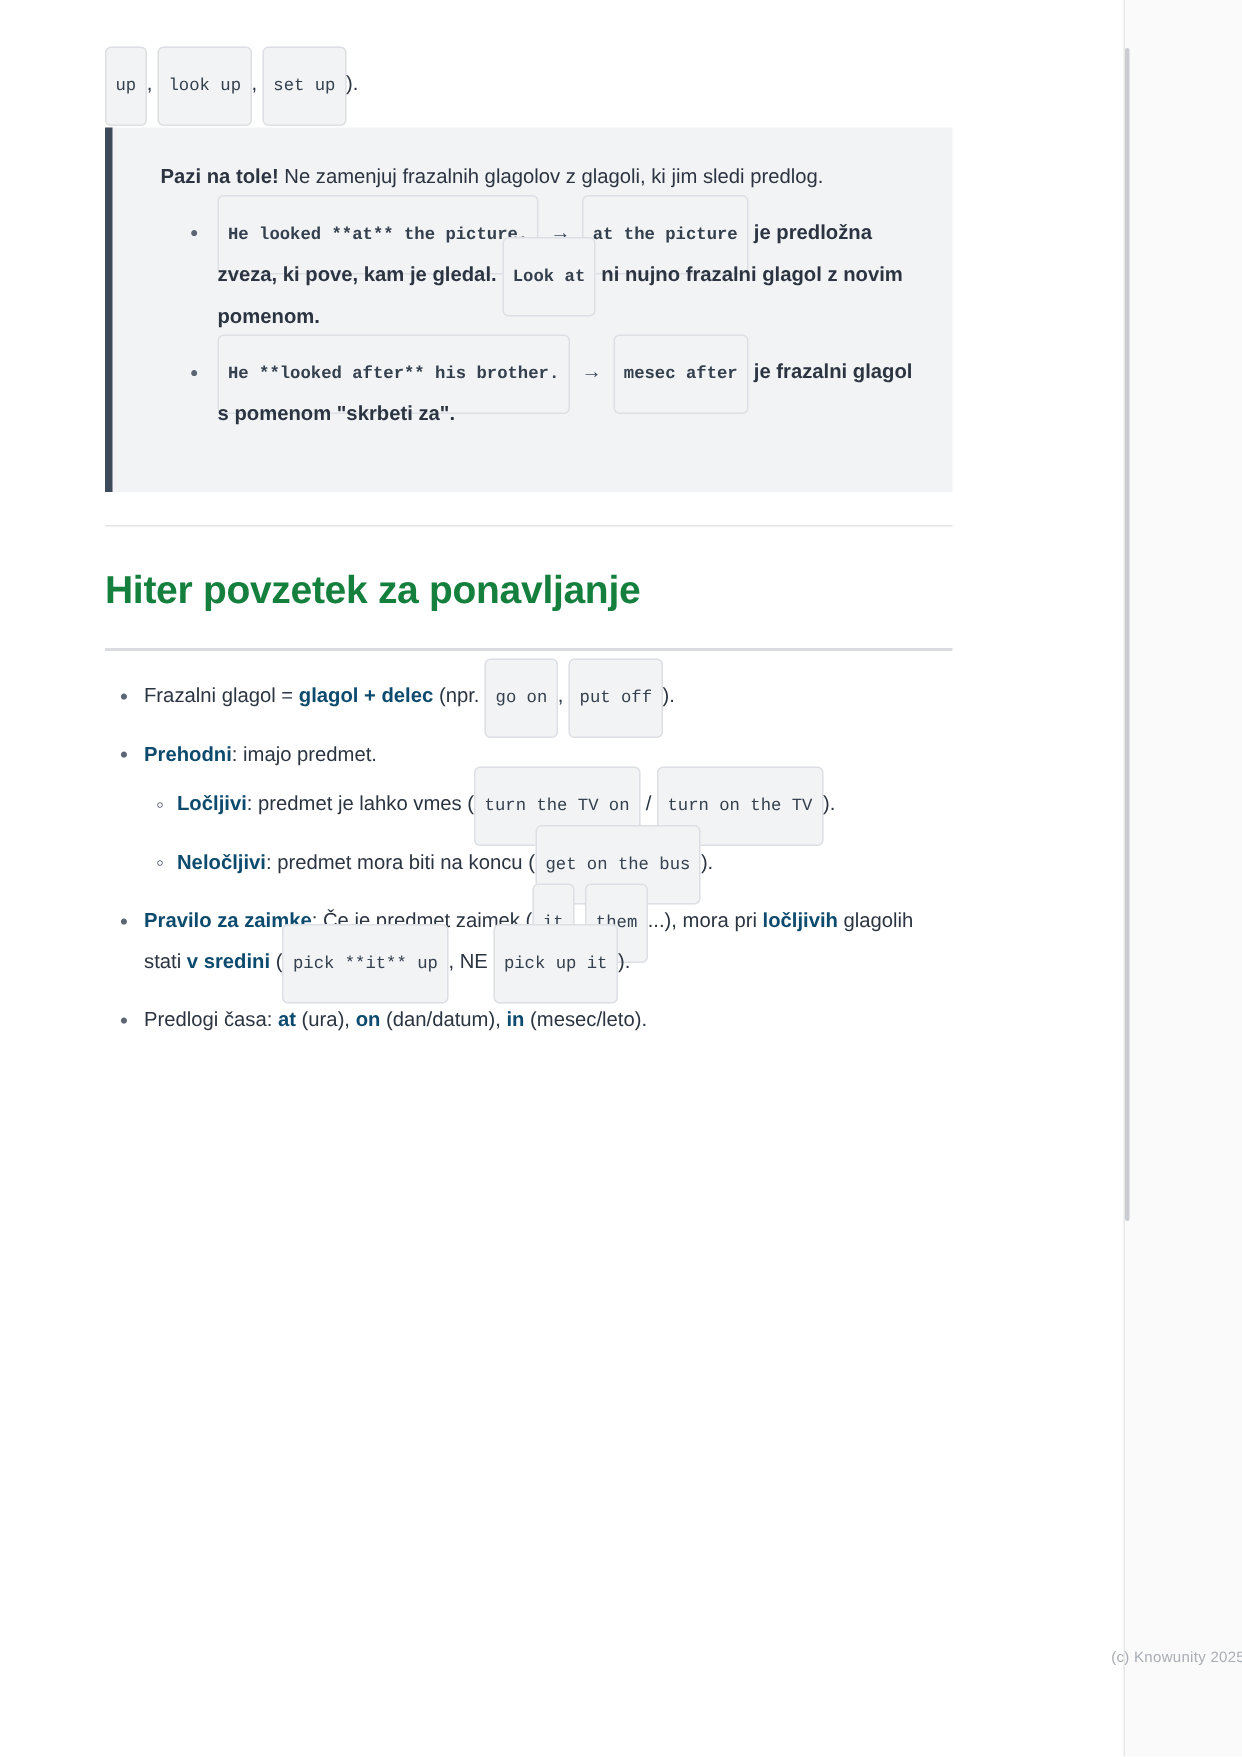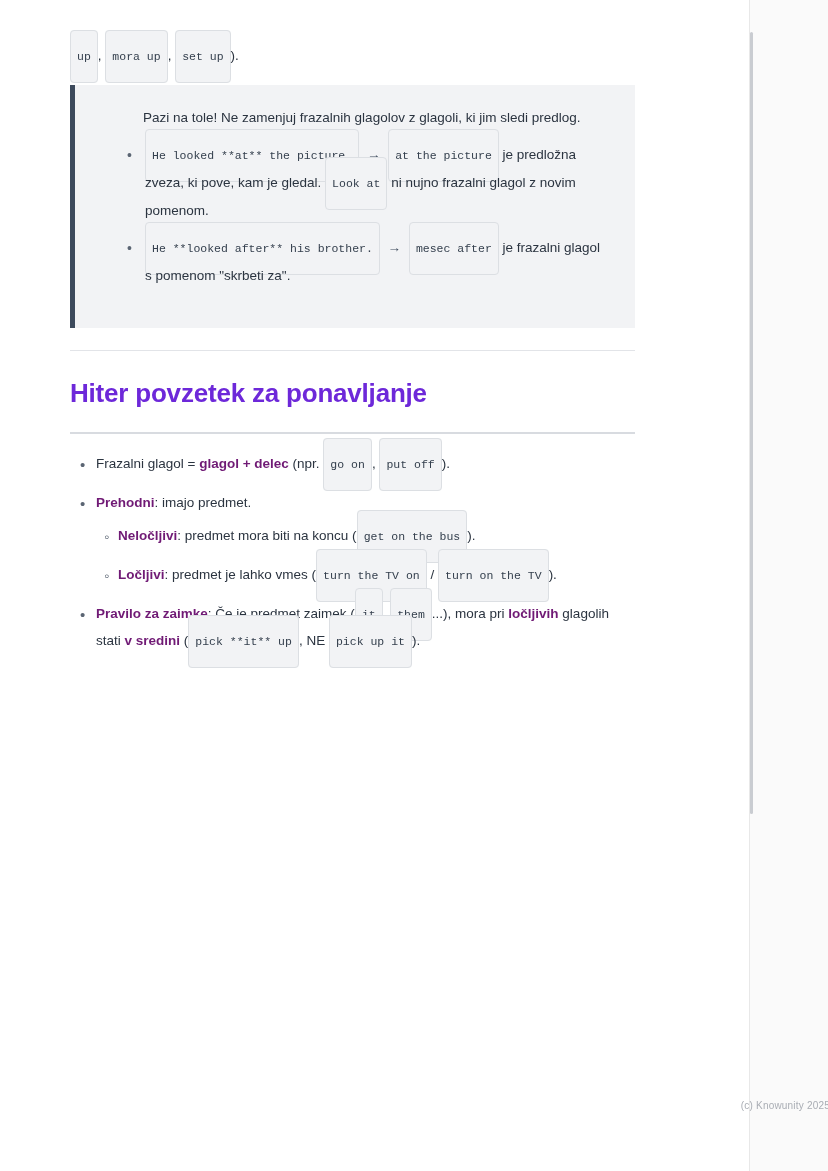--- a/index.html
+++ b/index.html
@@ -85,25 +85,26 @@
     box-sizing: border-box;
     padding: 20px 26px 22px 32px;
   }
   .callout p {
     margin: 0;
     font-size: 13.5px;
     line-height: 1.95;
     text-align: justify;
     color: #2b3440;
   }
-  .callout strong { font-weight: normal; margin-left: 36px; }
+  .callout strong { font-weight: bold; }
   .callout ul {
     margin: 10px 0 16px 0;
     padding-left: 20px;
     list-style: none;
+    font-weight: bold;
   }
   .callout ul li {
     position: relative;
     font-size: 13.5px;
     line-height: 2.05;
     margin-bottom: 10px;
     padding-left: 18px;
   }
   .callout ul li:last-child { margin-bottom: 0; }
   .callout ul li::before {
@@ -125,21 +126,21 @@
     background: #e2e4e8;
   }
   h2.section-title {
     position: absolute;
     top: 378px;
     left: 0;
     width: 565px;
     margin: 0;
     font-size: 26px;
     font-weight: bold;
-    color: #6d28d9;
+    color: #15803d;
     letter-spacing: -0.2px;
   }
   .title-rule {
     position: absolute;
     top: 432px;
     left: 0;
     width: 565px;
     height: 2px;
     background: #d8dbe0;
   }
@@ -182,21 +183,21 @@
     margin-bottom: 12px;
   }
   .summary ul ul > li::before {
     content: "◦";
     position: absolute;
     left: -14px;
     top: 0;
     color: #5b6573;
     font-size: 15px;
   }
-  .summary strong { font-weight: bold; color: #701a75; }
+  .summary strong { font-weight: bold; color: #0c4a6e; }
   .footer {
     position: absolute;
     top: 1100px;
     left: 0;
     width: 760px;
     text-align: right;
     font-size: 10px;
     color: #a9adb4;
     letter-spacing: 0.2px;
   }
@@ -209,21 +210,21 @@
   <div class="scroll-gutter">
     <div class="scroll-track">
       <div class="scroll-thumb"></div>
     </div>
   </div>
 
   <div class="content">
 
     <div class="top-line">
       <code class="code">up</code><span>,</span>
-      <code class="code">mora up</code><span>,</span>
+      <code class="code">look up</code><span>,</span>
       <code class="code">set up</code><span>).</span>
     </div>
 
     <div class="callout">
       <p>
         <strong>Pazi na tole!</strong><span> Ne zamenjuj frazalnih glagolov z glagoli, ki jim sledi predlog.</span>
       </p>
       <ul>
         <li>
           <code class="code">He looked **at** the picture.</code>
@@ -250,35 +251,38 @@
           <span>Frazalni glagol = </span><strong>glagol + delec</strong><span> (npr. </span><code class="code">go on</code><span>,</span>
           <code class="code">put off</code><span>).</span>
         </li>
 
 
 
         <li>
           <strong>Prehodni</strong><span>: imajo predmet.</span>
           <ul>
             <li>
-              <strong>Neločljivi</strong><span>: predmet mora biti na koncu (</span><code class="code">get on the bus</code><span>).</span>
-            </li>
-            <li>
               <strong>Ločljivi</strong><span>: predmet je lahko vmes (</span><code class="code">turn the TV on</code>
               <span>/</span>
               <code class="code">turn on the TV</code><span>).</span>
             </li>
+            <li>
+              <strong>Neločljivi</strong><span>: predmet mora biti na koncu (</span><code class="code">get on the bus</code><span>).</span>
+            </li>
           </ul>
         </li>
 
         <li>
           <strong>Pravilo za zaimke</strong><span>: Če je predmet zaimek (</span><code class="code">it</code><span>,</span>
           <code class="code">them</code><span>...), mora pri </span><strong>ločljivih</strong><span> glagolih stati </span><strong>v sredini</strong><span> (</span><code class="code">pick **it** up</code><span>, NE </span><code class="code">pick up it</code><span>).</span>
         </li>
 
+        <li>
+          <span>Predlogi časa: </span><strong>at</strong><span> (ura), </span><strong>on</strong><span> (dan/datum), </span><strong>in</strong><span> (mesec/leto).</span>
+        </li>
 
       </ul>
     </div>
 
     <div class="footer">(c) Knowunity 2025</div>
 
   </div>
 </div>
 
 </body></html>

